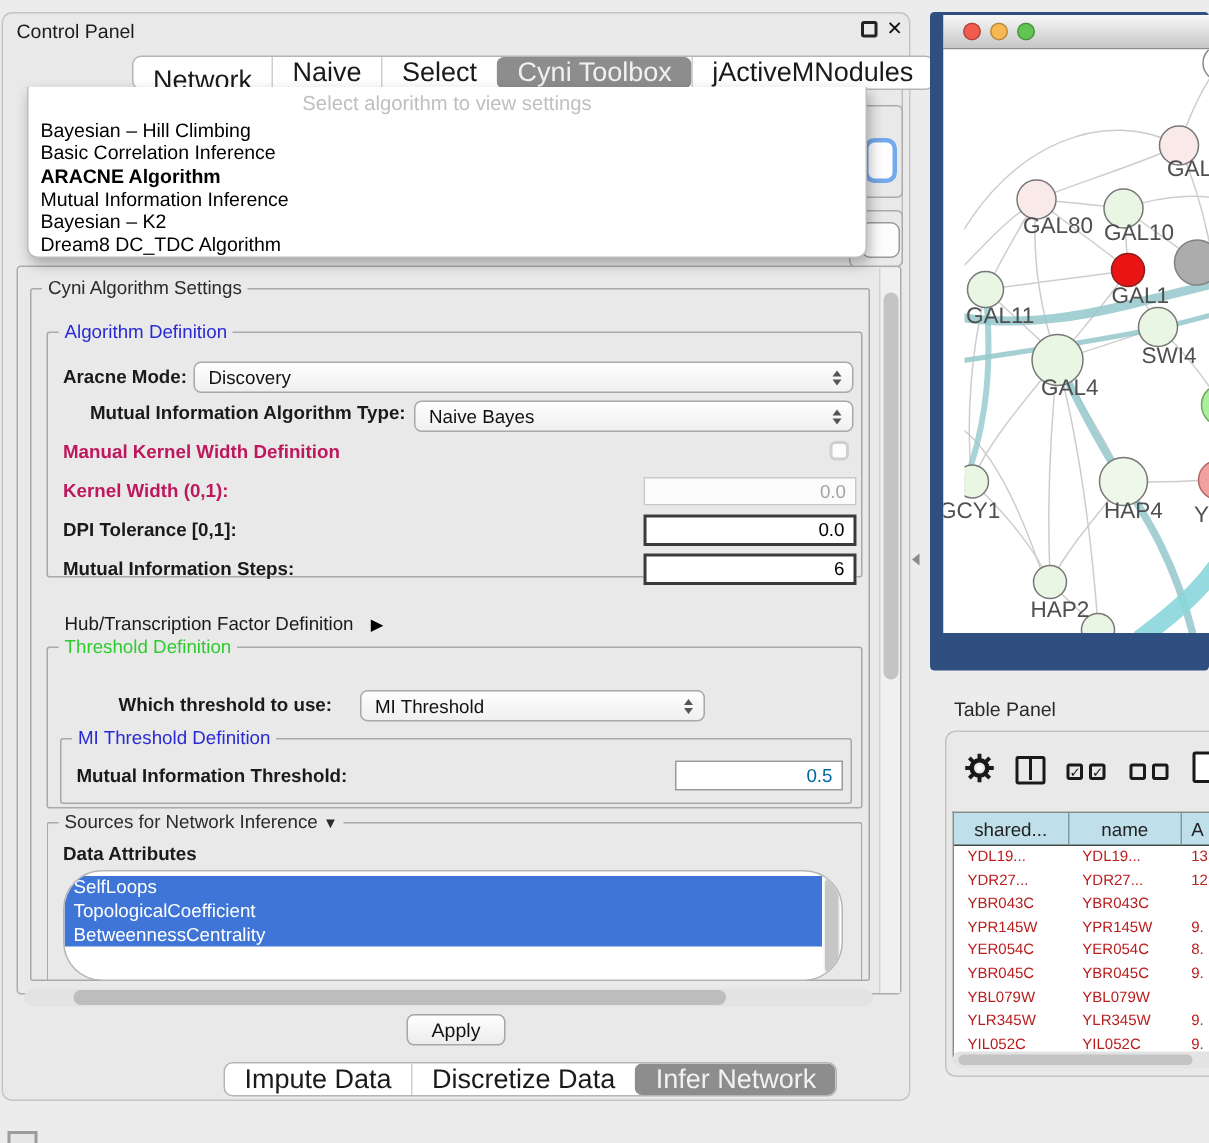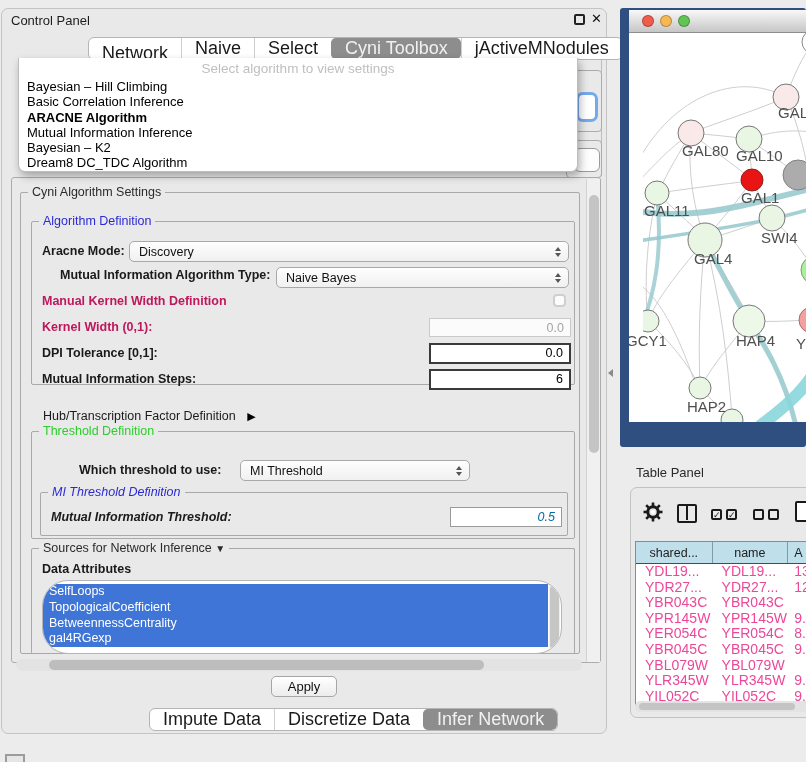--- a/index.html
+++ b/index.html
@@ -104,21 +104,21 @@
     font-size:9px; line-height:8px; text-align:center; color:#1A1A1A; font-weight:bold; }
   .doc-icon { position:absolute; left:164px; top:13px; width:17px; height:21px; border:2.5px solid #1A1A1A; border-radius:2px; background:#FFF; }
 
   #tp-table { position:absolute; left:4px; top:53px; width:180px; height:164px; background:#FFF;
     border-left:1px solid #8A8A8A; border-top:1px solid #8A8A8A; overflow:hidden; }
   .th-row { display:flex; height:22px; background:#BFE0EA; border-bottom:1px solid #4A4A4A; }
   .th { font-size:12.5px; color:#222; display:flex; align-items:center; justify-content:center;
     border-right:1px solid #7F9BA6; overflow:hidden; white-space:nowrap; }
   .tbody { height:138px; overflow:hidden; }
   .tr { display:flex; height:15.6px; }
-  .td { font-size:14px; color:#ec4899; line-height:15.6px; white-space:nowrap; overflow:hidden; }
+  .td { font-size:10px; color:#b91c1c; line-height:15.6px; white-space:nowrap; overflow:hidden; }
   .c1 { width:77px; padding-left:9px; } .c2 { width:76px; padding-left:9px; } .c3 { width:27px; padding-left:6px; }
   .th.c1,.th.c2,.th.c3 { padding-left:0; }
   #tp-hsb { position:absolute; left:4px; top:213px; width:178px; height:11px; background:#E3E3E3; border-radius:5px; }
   #tp-hsb-thumb { position:absolute; left:4px; top:2px; width:156px; height:7px; background:#C4C4C4; border-radius:4px; }
 
   #splitter-arrow { position:absolute; left:608px; top:369px; width:0; height:0;
     border-top:4px solid transparent; border-bottom:4px solid transparent; border-right:5px solid #8A8A8A; }
   #bl-chip { position:absolute; left:5px; top:754px; width:20px; height:14px; border:2px solid #9C9C9C; background:#E6E6E6; }
 </style>
 </head>
@@ -210,39 +210,38 @@
 
           <span class="flabel" style="left:47px; top:31px;">Which threshold to use:</span>
           <div class="combo" style="left:208px; top:28px; width:230px;">
             <span>MI Threshold</span>
             <span class="stepper">
                 <span class="tri-up"></span>
                 <span class="tri-down"></span>
               </span>
           </div>
 
-          <div class="group" style="left:8px; top:60px; width:528px; height:44px;font-style:italic;">
+          <div class="group" style="left:8px; top:60px; width:528px; height:44px;">
             <span class="legend blue">MI Threshold Definition</span>
             <span class="flabel" style="left:10px; top:17px;">Mutual Information Threshold:</span>
             <div class="tinput thin" style="left:409px; top:14px; width:112px; height:20px;">0.5</div>
           </div>
         </div>
 
         <div class="group" style="left:10px; top:355px; width:544px; height:106px; border-bottom:none;">
           <span class="legend">
             <span>Sources for Network Inference</span>
             <span style="font-size:10px;">▼</span>
           </span>
           <span class="flabel" style="left:10px; top:13px;">Data Attributes</span>
           <div class="listbox" style="left:10px; top:31px; width:520px; height:74px;border-radius:26px;">
             <div style="height:3px;"></div>
             <div class="list-item">SelfLoops</div>
             <div class="list-item">TopologicalCoefficient</div>
             <div class="list-item">BetweennessCentrality</div>
-            <div class="list-item">gal4RGexp</div>
             <div class="list-vsb">
               <div class="list-vsb-thumb"></div>
             </div>
           </div>
         </div>
       </div>
 
       <div class="hsb">
         <div class="hsb-thumb"></div>
       </div>

